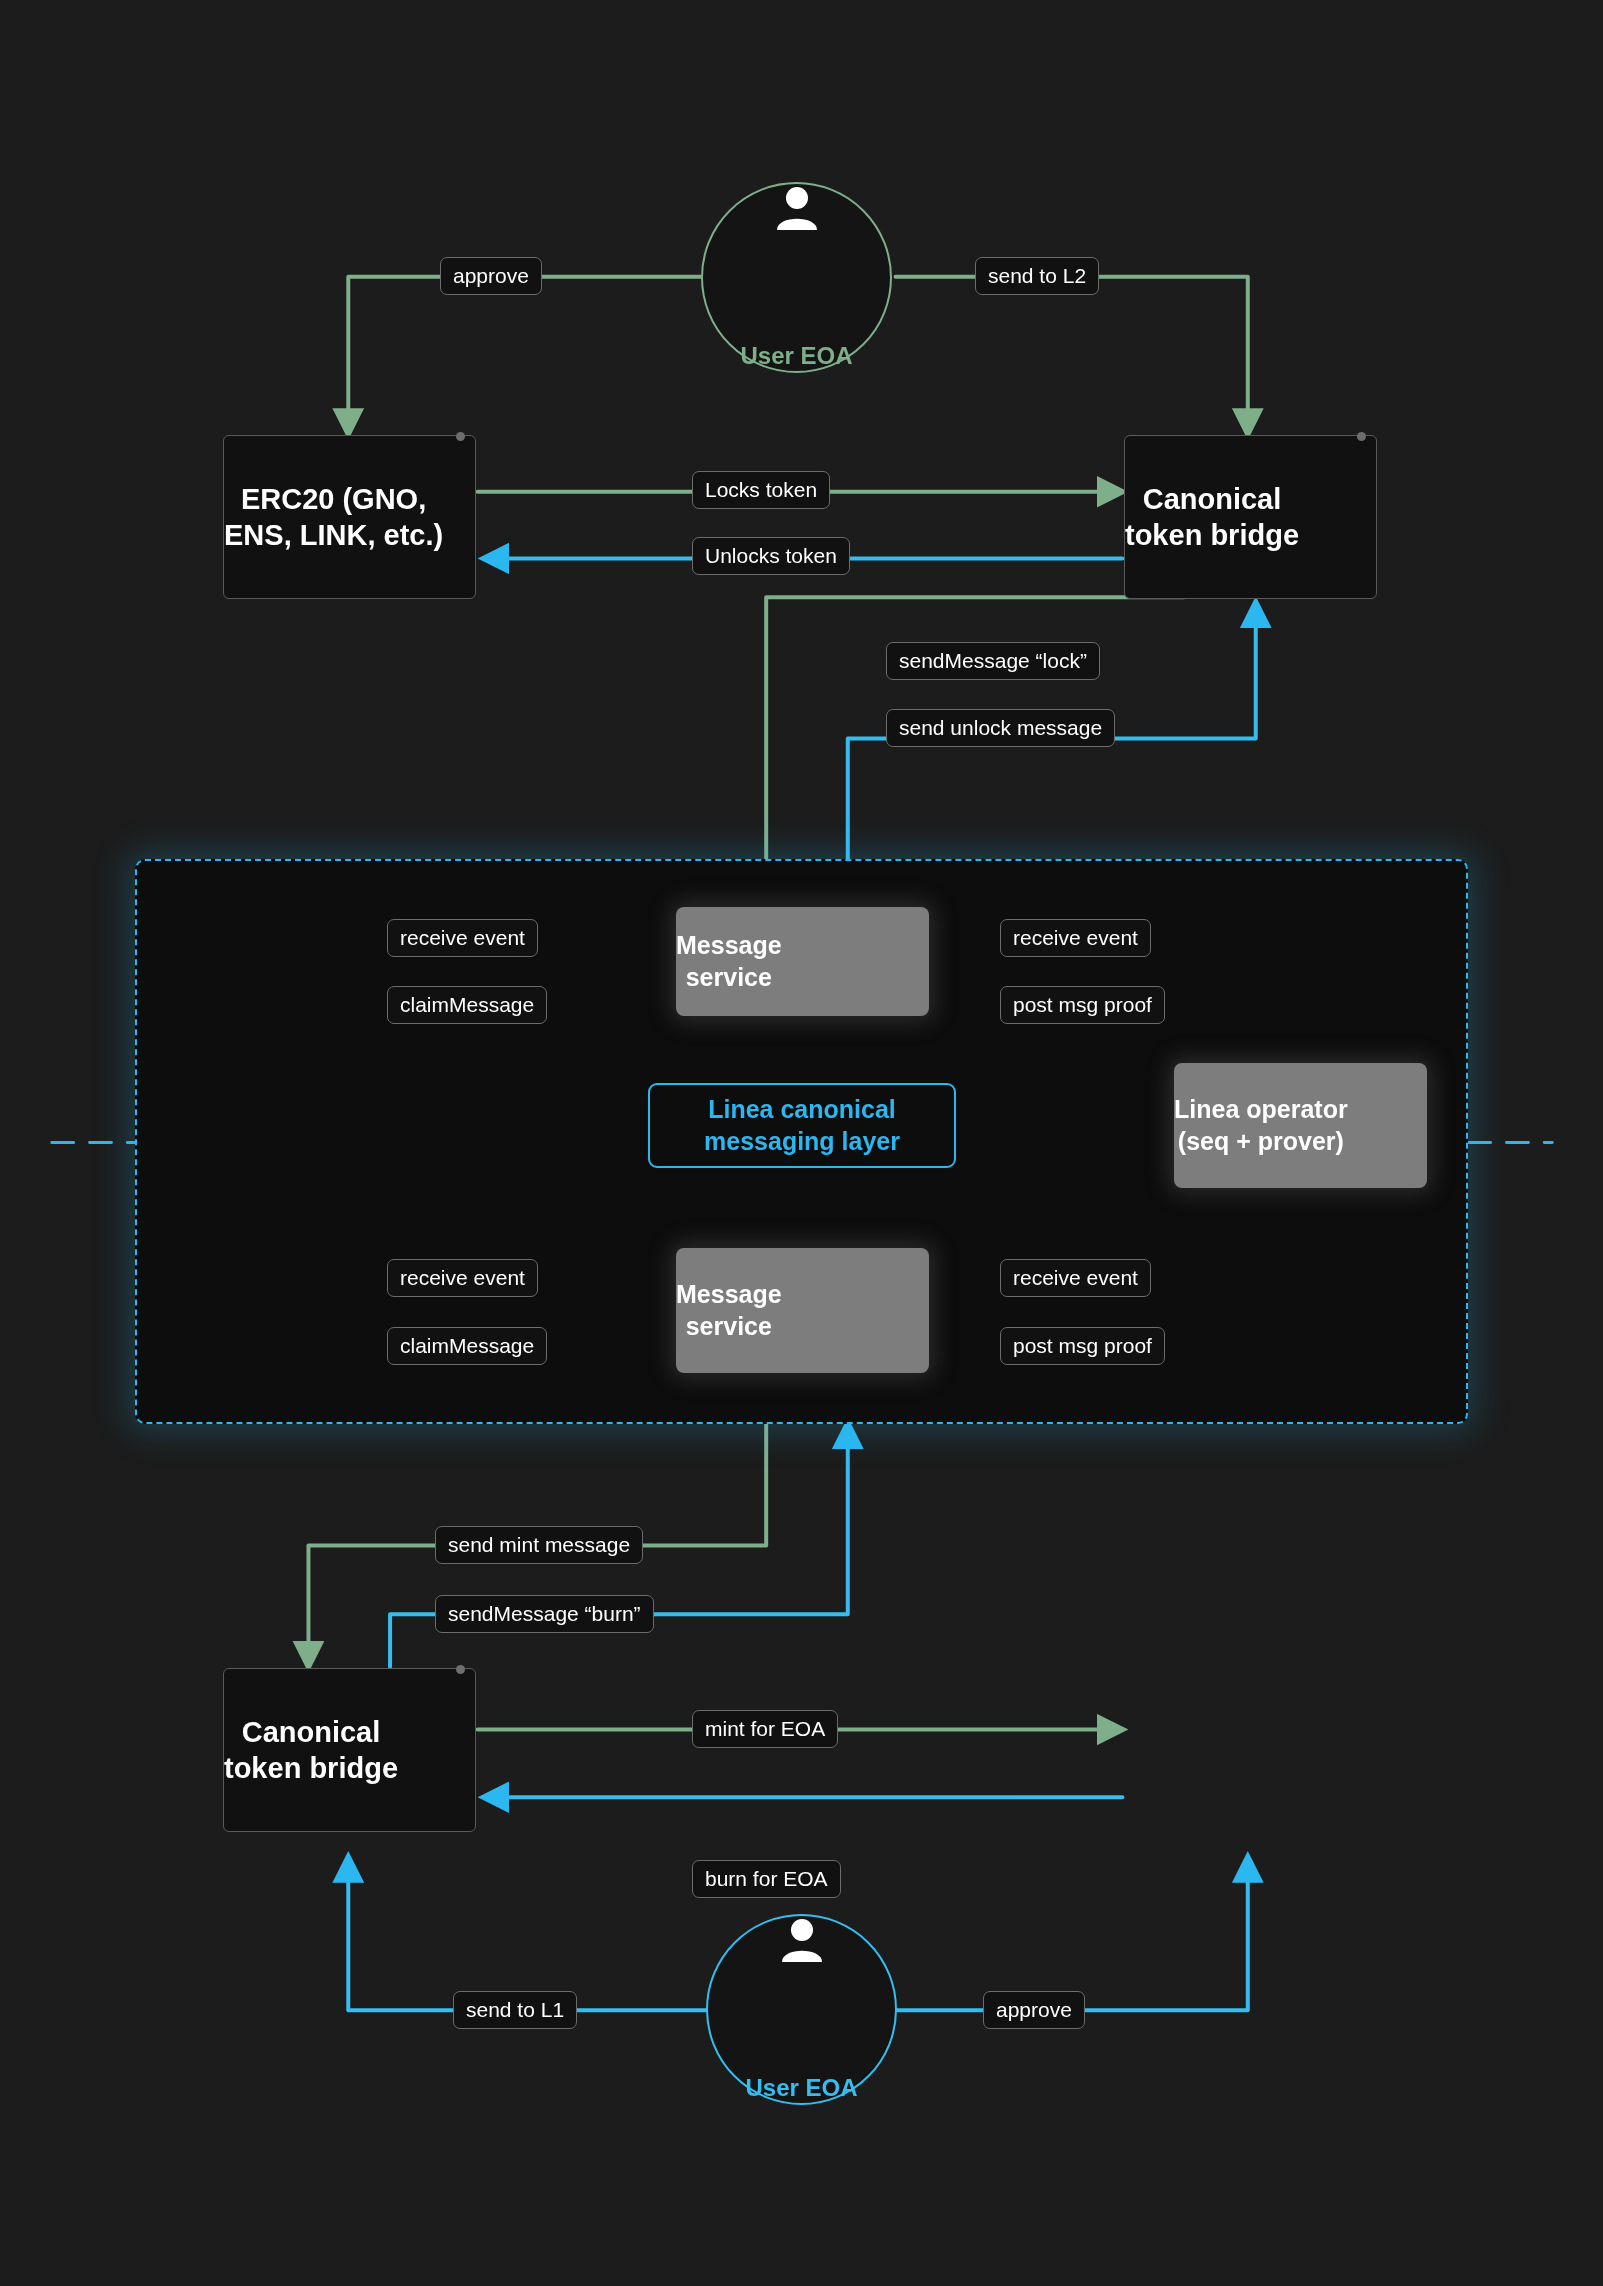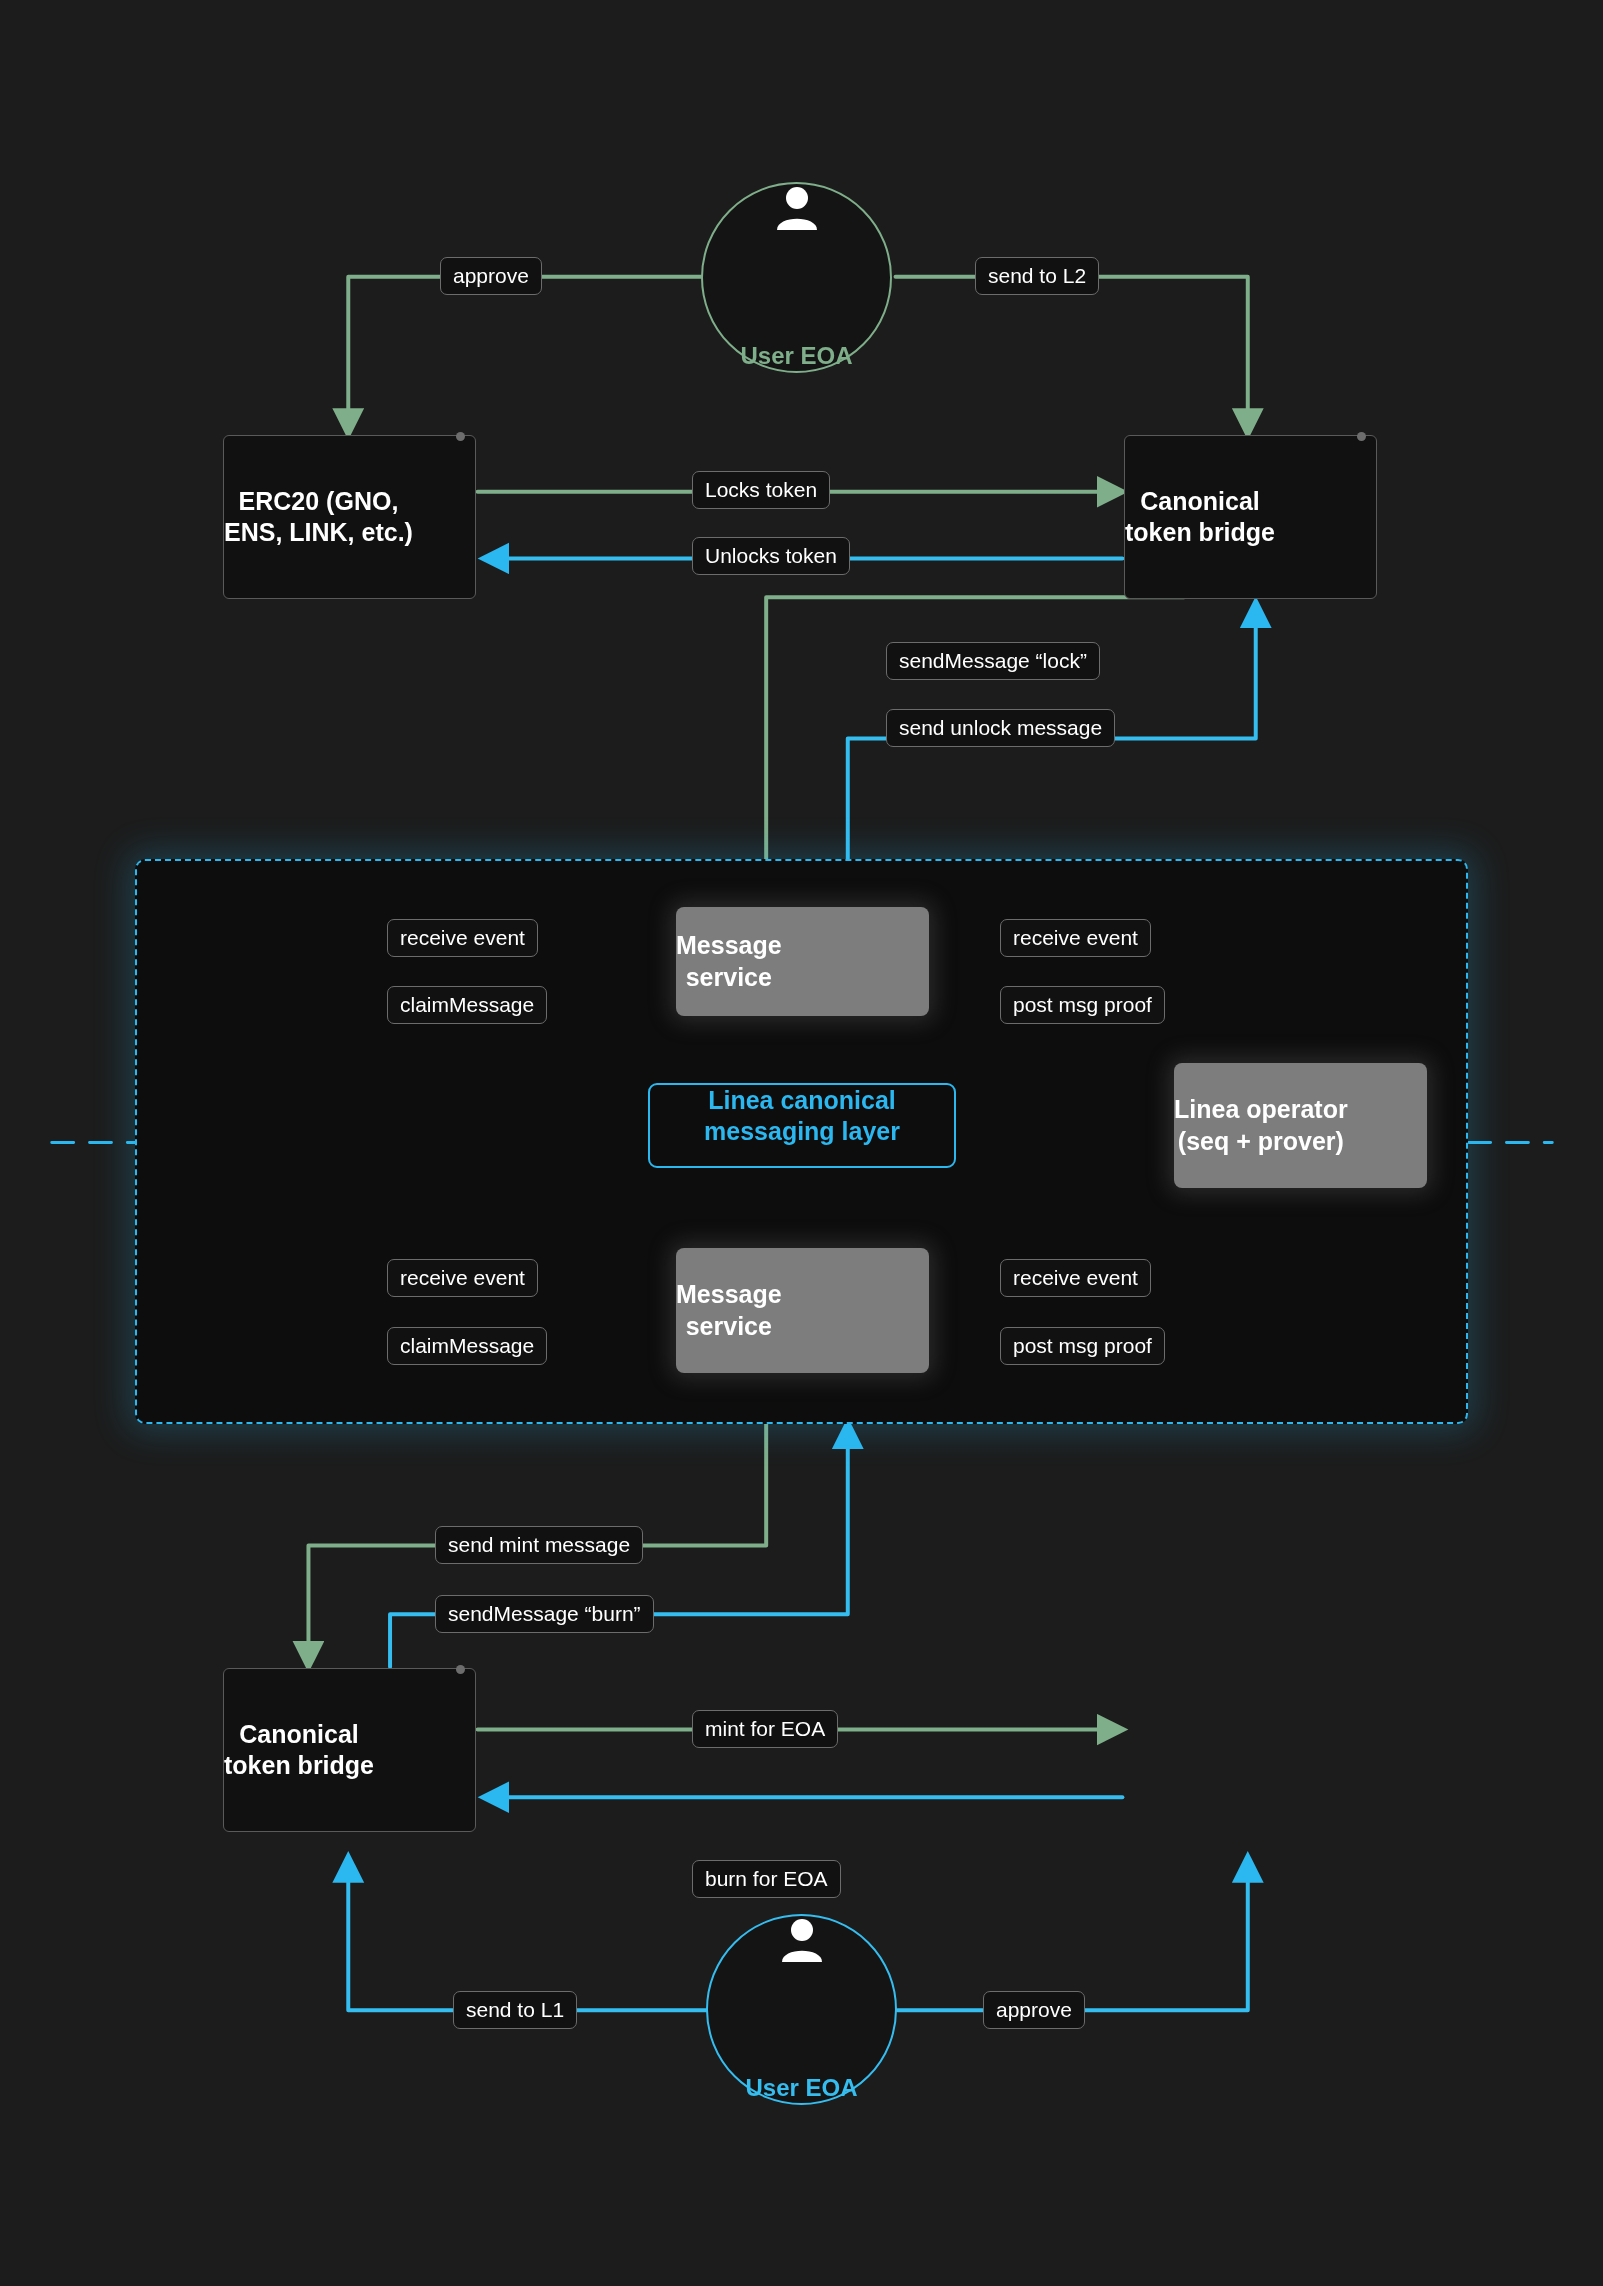--- a/index.html
+++ b/index.html
@@ -33,21 +33,21 @@
     justify-content: space-between;
     text-align: center;
     color: #ffffff;
     font-weight: bold;
     line-height: 1.25;
   }
   .box-dark {
     background: #111111;
     border: 1.5px solid #5a5a5a;
     border-radius: 6px;
-    font-size: 25px;
+    font-size: 29px;
   }
   .box-dark::after {
     content: "";
     position: absolute;
     width: 9px;
     height: 9px;
     border-radius: 50%;
     background: #6d6d6d;
     top: -4px;
     right: 10px;
@@ -103,20 +103,21 @@
   .layer-title {
     position: absolute;
     box-sizing: border-box;
     border: 2.5px solid #2bb7ef;
     border-radius: 9px;
     background: #0d0d0d;
     color: #2bb7ef;
     font-size: 25px;
     font-weight: bold;
     display: flex;
+    align-items: center;
     justify-content: center;
     text-align: center;
     line-height: 1.25;
   }
 </style>
 </head>
 <body>
 
 <div id="stage">
 

